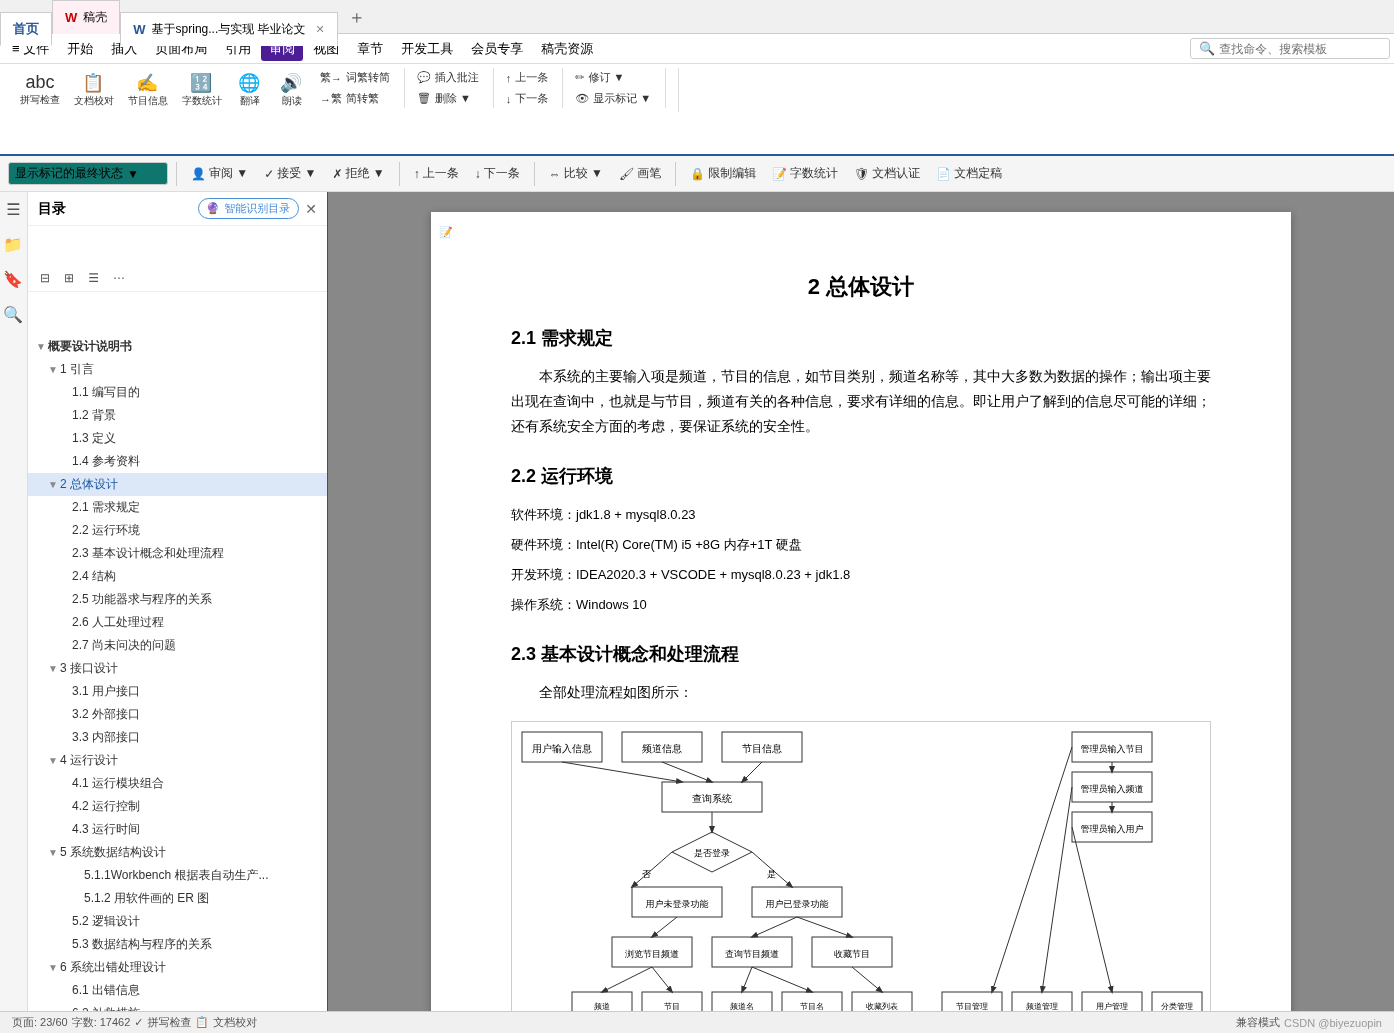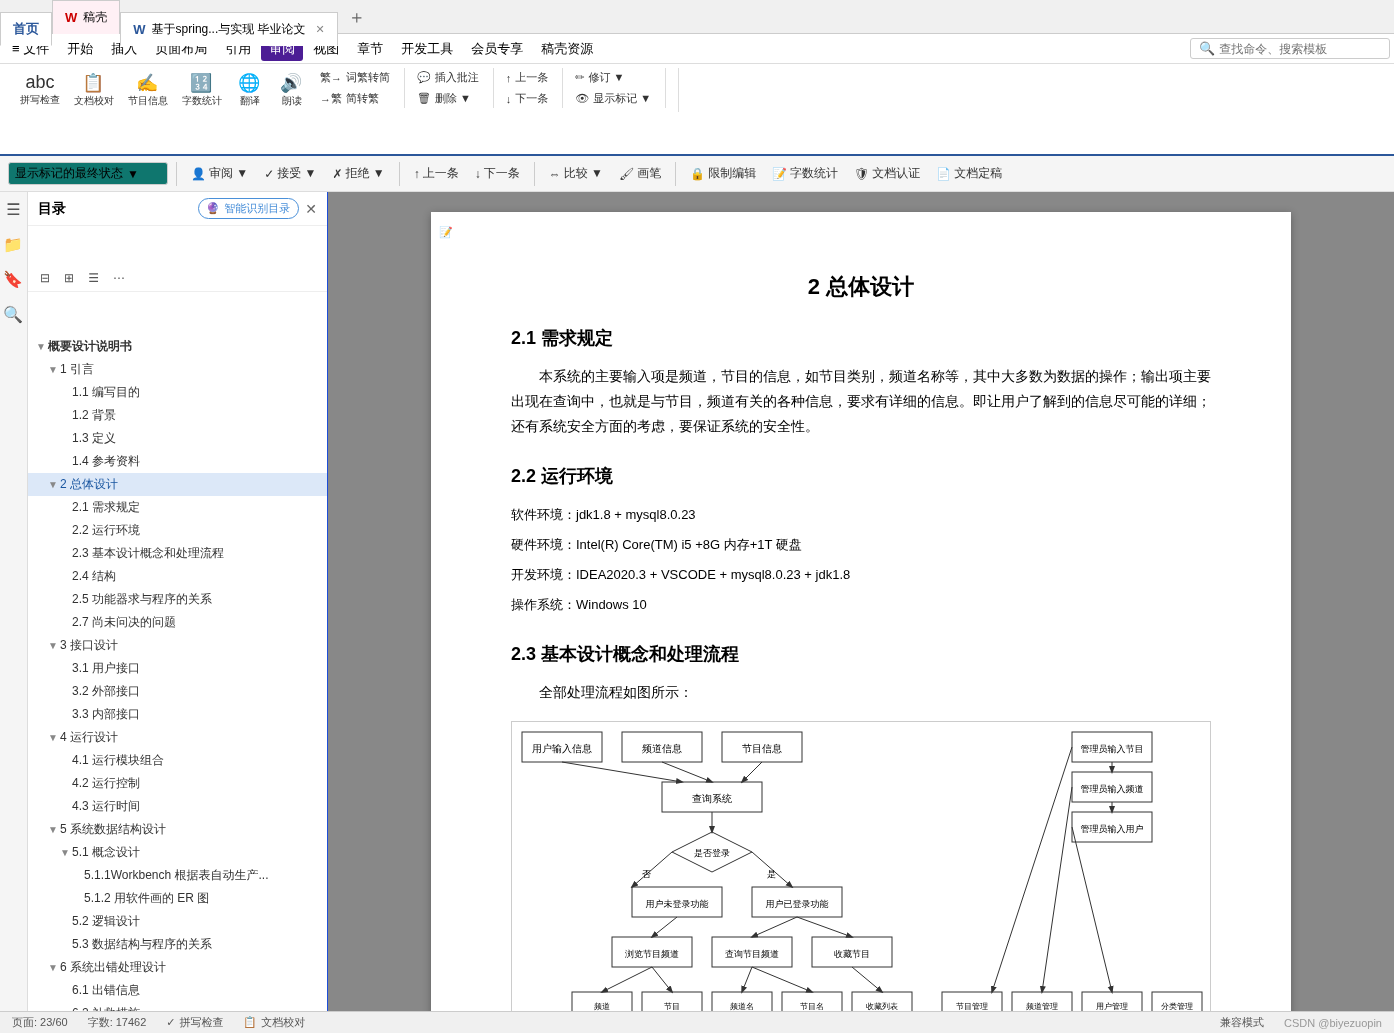--- a/index.html
+++ b/index.html
@@ -58,21 +58,21 @@
 
     
     .doc-area { flex: 1; background: #888; overflow-y: auto; display: flex; flex-direction: column; align-items: center; padding: 20px; }
     .page { background: #fff; width: 860px; min-height: 900px; padding: 60px 80px; box-shadow: 0 2px 8px rgba(0,0,0,0.3); position: relative; }
     h1.doc-h1 { font-size: 22px; font-weight: bold; margin-bottom: 20px; text-align: center; }
     h2.doc-h2 { font-size: 18px; font-weight: bold; margin-bottom: 14px; margin-top: 24px; }
     .doc-para { font-size: 14px; line-height: 1.8; text-indent: 2em; margin-bottom: 12px; }
     .doc-env { font-size: 13px; line-height: 2; margin-bottom: 4px; }
 
     
-    .status-bar { height: 22px; background: #f0f0f0; border-top: 1px solid #ccc; display: flex; align-items: center; padding: 0 12px; font-size: 11px; color: #555; gap: 20px; }
+    .status-bar { height: 22px; background: #f0f0f0; border-top: 1px solid #ccc; display: flex; align-items: center; padding: 0 12px; font-size: 11px; color: #555; gap: 4px; }
     .status-item { display: flex; align-items: center; gap: 4px; }
 
     
     .flowchart-area { margin-top: 16px; border: 1px solid #ccc; background: #fff; }
   </style>
 </head>
 <body>
 
 <div class="tab-bar">
   <div class="tab active">
@@ -269,31 +269,31 @@
         <div class="toc-item level-2"><span class="toc-toggle"> </span>1.1 编写目的</div>
         <div class="toc-item level-2"><span class="toc-toggle"> </span>1.2 背景</div>
         <div class="toc-item level-2"><span class="toc-toggle"> </span>1.3 定义</div>
         <div class="toc-item level-2"><span class="toc-toggle"> </span>1.4 参考资料</div>
         <div class="toc-item level-1 active"><span class="toc-toggle">▼</span>2 总体设计</div>
         <div class="toc-item level-2"><span class="toc-toggle"> </span>2.1 需求规定</div>
         <div class="toc-item level-2"><span class="toc-toggle"> </span>2.2 运行环境</div>
         <div class="toc-item level-2"><span class="toc-toggle"> </span>2.3 基本设计概念和处理流程</div>
         <div class="toc-item level-2"><span class="toc-toggle"> </span>2.4 结构</div>
         <div class="toc-item level-2"><span class="toc-toggle"> </span>2.5 功能器求与程序的关系</div>
+        <div class="toc-item level-2"><span class="toc-toggle"> </span>2.6 人工处理过程</div>
         <div class="toc-item level-2"><span class="toc-toggle"> </span>2.7 尚未问决的问题</div>
         <div class="toc-item level-1"><span class="toc-toggle">▼</span>3 接口设计</div>
         <div class="toc-item level-2"><span class="toc-toggle"> </span>3.1 用户接口</div>
         <div class="toc-item level-2"><span class="toc-toggle"> </span>3.2 外部接口</div>
         <div class="toc-item level-2"><span class="toc-toggle"> </span>3.3 内部接口</div>
         <div class="toc-item level-1"><span class="toc-toggle">▼</span>4 运行设计</div>
         <div class="toc-item level-2"><span class="toc-toggle"> </span>4.1 运行模块组合</div>
         <div class="toc-item level-2"><span class="toc-toggle"> </span>4.2 运行控制</div>
         <div class="toc-item level-2"><span class="toc-toggle"> </span>4.3 运行时间</div>
         <div class="toc-item level-1"><span class="toc-toggle">▼</span>5 系统数据结构设计</div>
-        <div class="toc-item level-2"><span class="toc-toggle">▼</span>5.1 概念设计</div>
         <div class="toc-item level-3"><span class="toc-toggle"> </span>5.1.1Workbench 根据表自动生产...</div>
         <div class="toc-item level-3"><span class="toc-toggle"> </span>5.1.2 用软件画的 ER 图</div>
         <div class="toc-item level-2"><span class="toc-toggle"> </span>5.2 逻辑设计</div>
         <div class="toc-item level-2"><span class="toc-toggle"> </span>5.3 数据结构与程序的关系</div>
         <div class="toc-item level-1"><span class="toc-toggle">▼</span>6 系统出错处理设计</div>
         <div class="toc-item level-2"><span class="toc-toggle"> </span>6.1 出错信息</div>
         <div class="toc-item level-2"><span class="toc-toggle"> </span>6.2 补救措施</div>
         <div class="toc-item level-2"><span class="toc-toggle"> </span>6.3 系统维护设计</div>
         <div class="toc-item level-1"><span class="toc-toggle">▼</span>详细设计说明书</div>
       </div>

